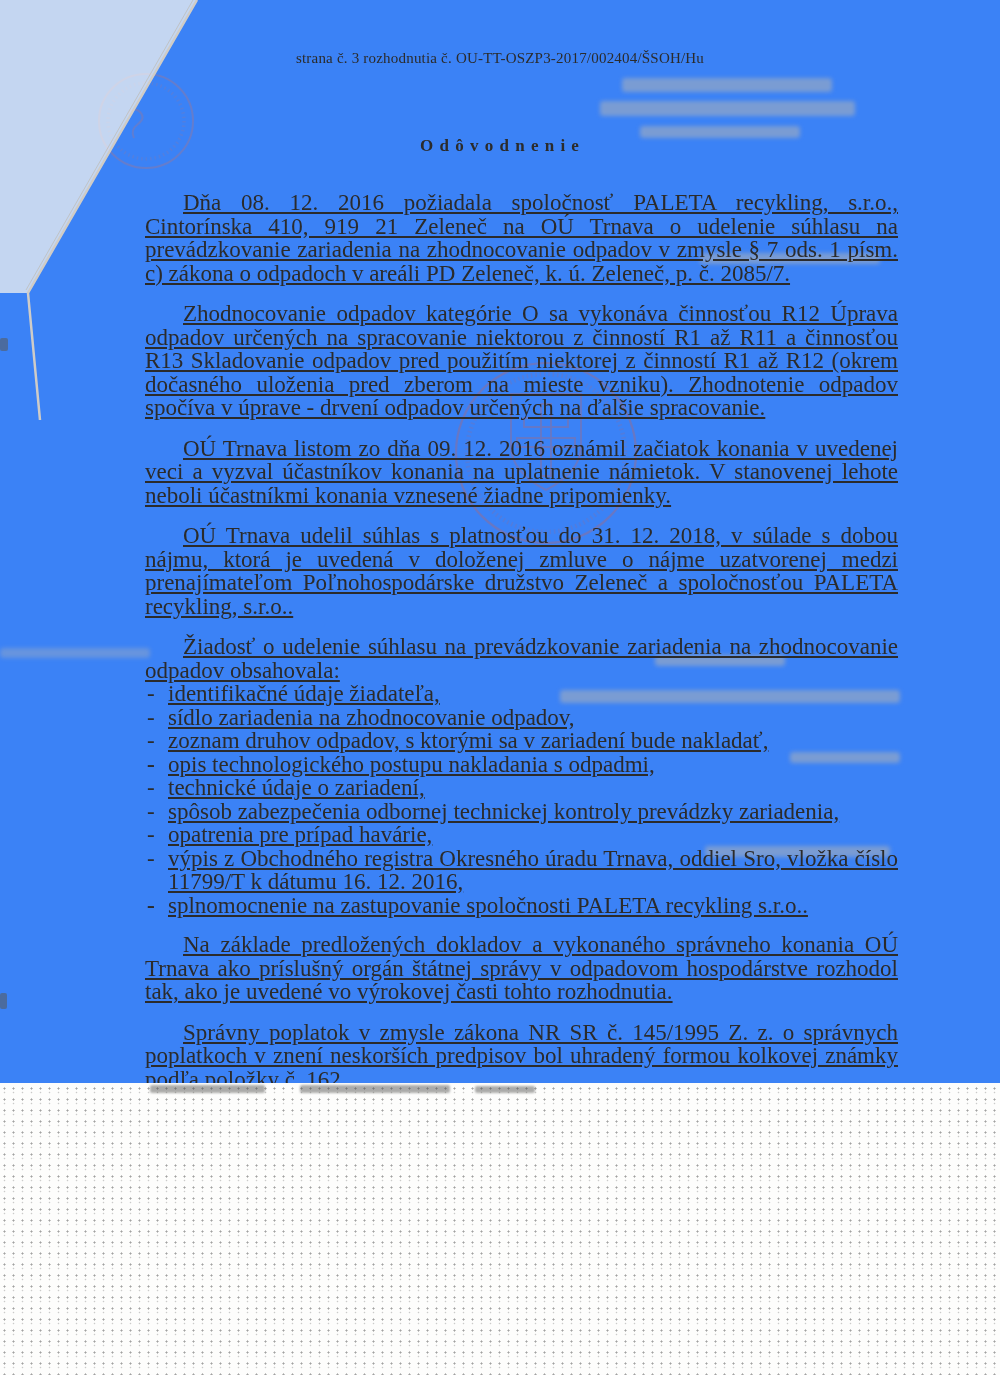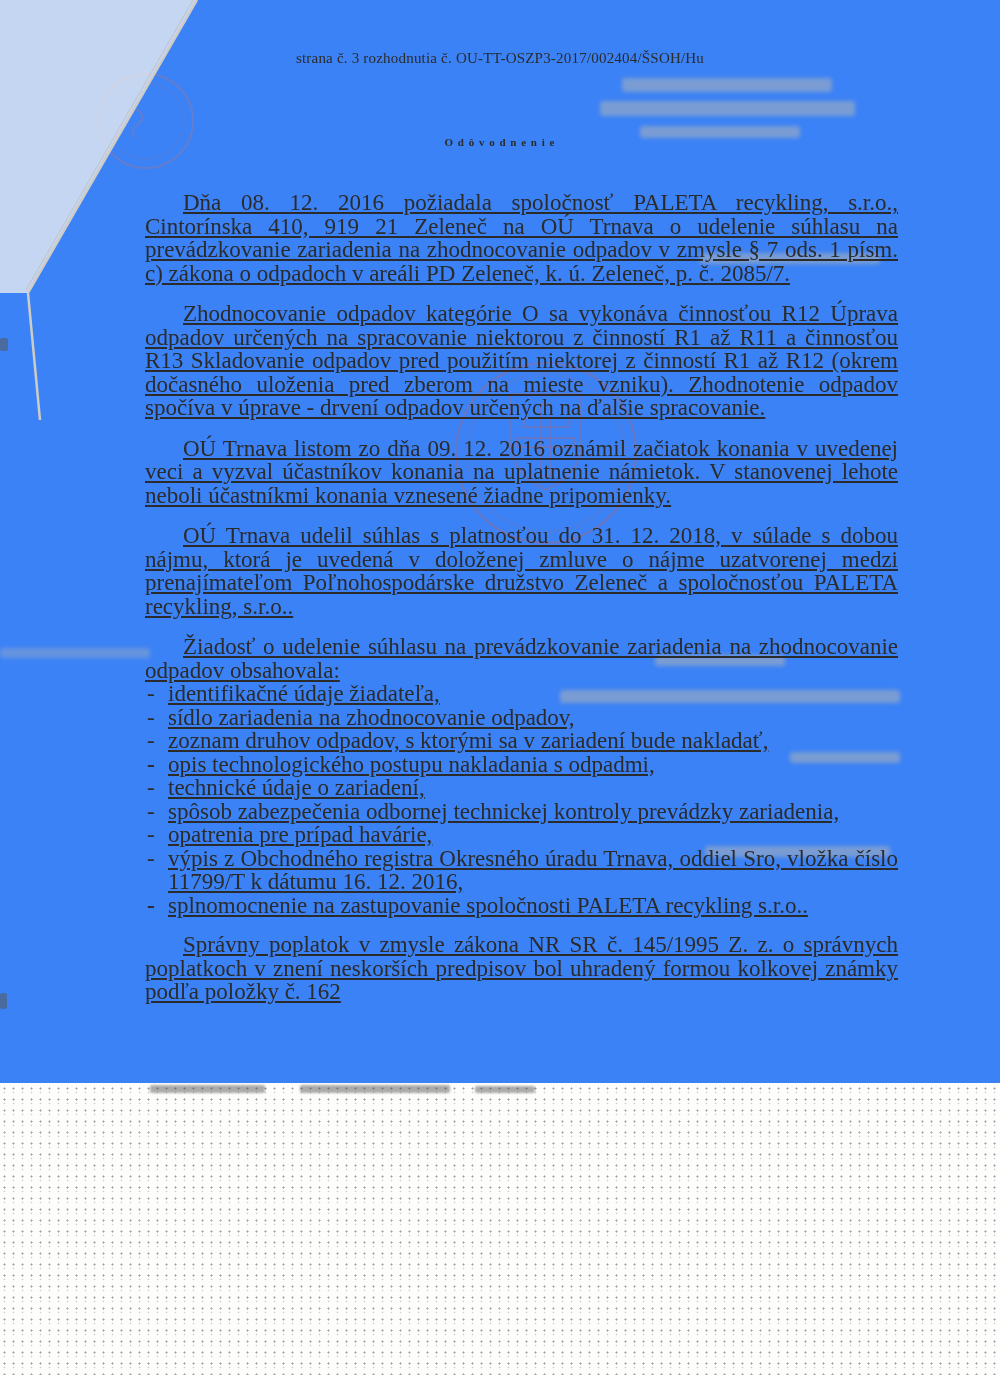--- a/index.html
+++ b/index.html
@@ -8,21 +8,21 @@
     background:#3b82f6; overflow:hidden;
     font-family:"Liberation Serif", serif; color:#2b2b2b;
   }
   
   .doc-header {
     position:absolute; top:50px; left:0; width:100%;
     text-align:center; font-size:15px; letter-spacing:.2px; z-index:3;
   }
   .doc-title {
     position:absolute; top:136px; left:0; width:100%;
-    text-align:center; font-size:11px; font-weight:bold; letter-spacing:1px; z-index:3;
+    text-align:center; font-size:17px; font-weight:bold; letter-spacing:1px; z-index:3;
   }
   .body-text {
     position:absolute; top:191px; left:145px; width:753px; z-index:3;
     font-size:23px; line-height:23.5px; text-align:justify;text-decoration:underline;
   }
   .body-text p { margin:0 0 17px 0; text-indent:38px; }
   .body-text p.intro { margin-bottom:0; }
   ul.doc-list { list-style:none; margin:0 0 16px 0; padding:0; }
   ul.doc-list li { position:relative; padding-left:23px; text-align:justify; }
   ul.doc-list li .dash { position:absolute; left:2px; top:0; }
@@ -100,20 +100,21 @@
       <li><span class="dash">-</span><span>zoznam druhov odpadov, s ktorými sa v zariadení bude nakladať,</span></li>
       <li><span class="dash">-</span></li>
       <li><span class="dash">-</span><span>opis technologického postupu nakladania s odpadmi,</span></li>
       <li><span class="dash">-</span><span>technické údaje o zariadení,</span></li>
       <li><span class="dash">-</span><span>spôsob zabezpečenia odbornej technickej kontroly prevádzky zariadenia,</span></li>
       <li><span class="dash">-</span><span>opatrenia pre prípad havárie,</span></li>
       <li><span class="dash">-</span><span>výpis z Obchodného registra Okresného úradu Trnava, oddiel Sro, vložka číslo 11799/T k dátumu 16. 12. 2016,</span></li>
       <li><span class="dash">-</span></li>
       <li><span class="dash">-</span><span>splnomocnenie na zastupovanie spoločnosti PALETA recykling s.r.o..</span></li>
     </ul>
+    <p class="after-list">Na základe predložených dokladov a vykonaného správneho konania OÚ Trnava ako príslušný orgán štátnej správy v odpadovom hospodárstve rozhodol tak, ako je uvedené vo výrokovej časti tohto rozhodnutia.</p>
     <p class="after-list">Správny poplatok v zmysle zákona NR SR č. 145/1995 Z. z. o správnych poplatkoch v znení neskorších predpisov bol uhradený formou kolkovej známky podľa položky č. 162</p>
   </div>
 
   <div class="artifact dither-band"></div>
 
   <div class="artifact remnant" style="top:1085px; left:150px; width:115px; height:8px;"></div>
   <div class="artifact remnant" style="top:1085px; left:300px; width:150px; height:8px;"></div>
   <div class="artifact remnant" style="top:1086px; left:475px; width:60px; height:7px;"></div>
 
 </div>

